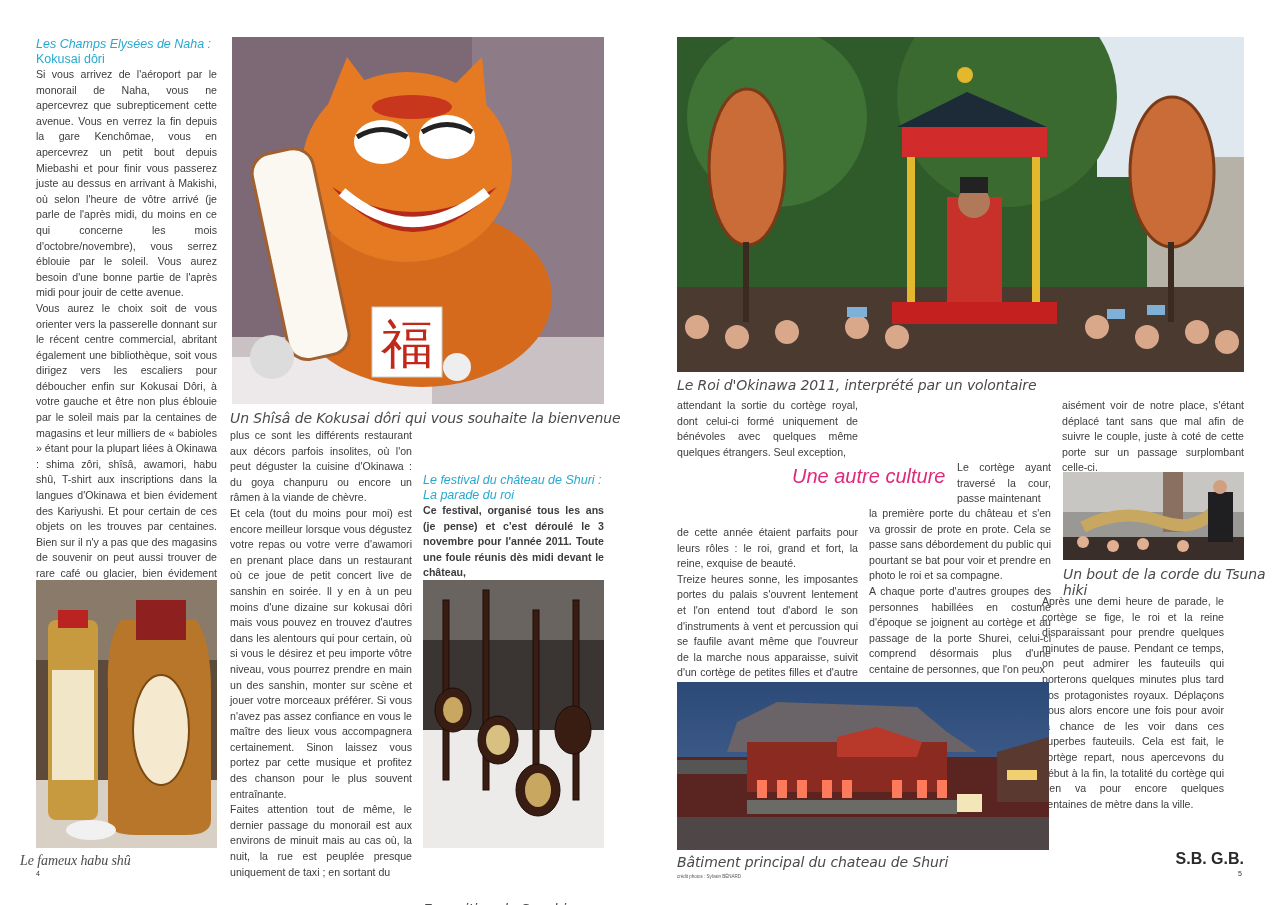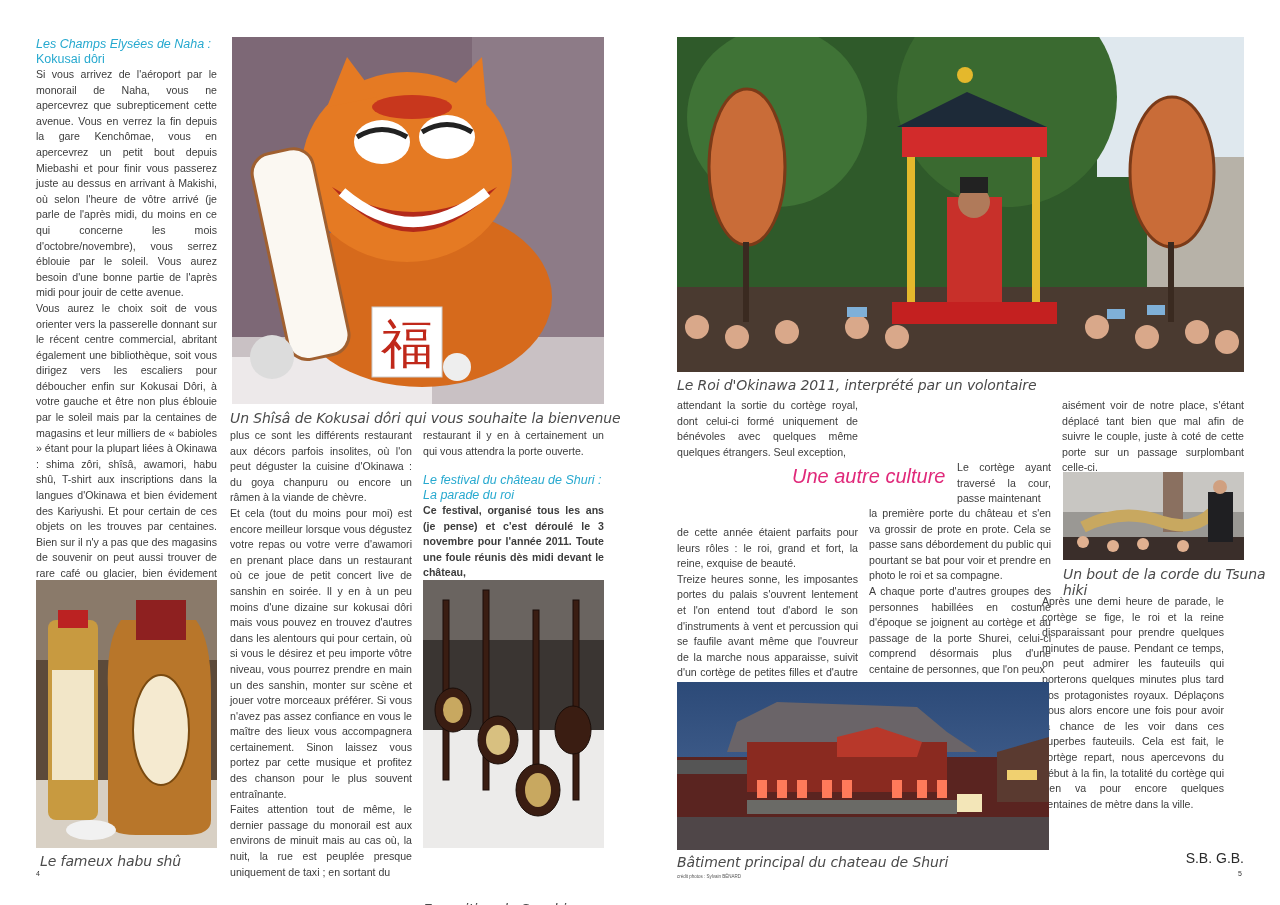--- a/index.html
+++ b/index.html
@@ -7,21 +7,21 @@
   body { position: relative; font-family: "Liberation Sans", "DejaVu Sans", sans-serif; color: #3a3a3a; }
   .abs { position: absolute; }
   .txt { font-size: 10.6px; line-height: 15.6px; text-align: justify; color: #3c3c3c; }
   .txt p { margin: 0; }
   .heading { color: #27a9cf; font-size: 12.5px; line-height: 15px; font-weight: normal; }
   .heading i { font-style: italic; }
   .caption { font-size: 14px; font-style: italic; color: #4a4a4a; font-family: "DejaVu Sans", sans-serif; letter-spacing: -0.1px; }
   .photo { overflow: hidden; }
   .pagenum { font-size: 7px; color: #333; }
   .pull { color: #e0297a; font-size: 20px; font-style: italic; white-space: nowrap; }
-  .sig { font-weight: normal; font-size: 14px; color: #2a2a2a; text-align: right; }
+  .sig { font-weight: bold; font-size: 16px; color: #2a2a2a; text-align: right; }
   .credit { font-size: 4.5px; color: #555; }
 </style>
 </head>
 <body>
 
 <div class="abs" style="left:0;top:0;width:640px;height:905px;">
 
   <div class="abs" style="left:36px;top:37px;width:180px;">
     <div class="heading"><i>Les Champs Elysées de Naha :</i></div>
     <div class="heading">Kokusai dôri</div>
@@ -62,23 +62,20 @@
     </svg>
   </div>
   <div class="abs caption" style="left:230px;top:410px;text-align:center;">Un Shîsâ de Kokusai dôri qui vous souhaite la bienvenue</div>
 
   <div class="abs txt" style="left:230px;top:428px;width:182px;">
     <p>plus ce sont les différents restaurant aux décors parfois insolites, où l'on peut déguster la cuisine d'Okinawa : du goya chanpuru ou encore un râmen à la viande de chèvre.</p>
     <p>Et cela (tout du moins pour moi) est encore meilleur lorsque vous dégustez votre repas ou votre verre d'awamori en prenant place dans un restaurant où ce joue de petit concert live de sanshin en soirée. Il y en à un peu moins d'une dizaine sur kokusai dôri mais vous pouvez en trouvez d'autres dans les alentours qui pour certain, où si vous le désirez et peu importe vôtre niveau, vous pourrez prendre en main un des sanshin, monter sur scène et jouer votre morceaux préférer. Si vous n'avez pas assez confiance en vous le maître des lieux vous accompagnera certainement. Sinon laissez vous portez par cette musique et profitez des chanson pour le plus souvent entraînante.</p>
     <p>Faites attention tout de même, le dernier passage du monorail est aux environs de minuit mais au cas où, la nuit, la rue est peuplée presque uniquement de taxi ; en sortant du</p>
   </div>
 
-  <div class="abs txt" style="left:423px;top:428px;width:181px;">
-    <p>restaurant il y en à certainement un qui vous attendra la porte ouverte.</p>
-  </div>
   <div class="abs" style="left:423px;top:473px;width:185px;">
     <div class="heading"><i>Le festival du château de Shuri :</i></div>
     <div class="heading"><i>La parade du roi</i></div>
   </div>
   <div class="abs txt" style="left:423px;top:503px;width:181px;font-weight:bold;">
     <p>Ce festival, organisé tous les ans (je pense) et c'est déroulé le 3 novembre pour l'année 2011. Toute une foule réunis dès midi devant le château,</p>
   </div>
 
   <div class="abs photo" style="left:36px;top:580px;width:181px;height:268px;">
     <svg width="181" height="268" viewBox="0 0 181 268">
@@ -87,21 +84,21 @@
       <rect x="0" y="200" width="181" height="68" fill="#d8d0c4"></rect>
       <rect x="12" y="40" width="50" height="200" rx="8" fill="#c89a40"></rect>
       <rect x="16" y="90" width="42" height="110" fill="#f2e6c8"></rect>
       <rect x="22" y="30" width="30" height="18" fill="#b22"></rect>
       <path d="M85 40 Q70 60 72 110 L72 240 Q72 255 100 255 L150 255 Q175 255 175 240 L175 110 Q175 60 160 40Z" fill="#b8762a"></path>
       <rect x="100" y="20" width="50" height="40" fill="#8e2020"></rect>
       <ellipse cx="125" cy="150" rx="28" ry="55" fill="#f5ead0" stroke="#7a4a10" stroke-width="2"></ellipse>
       <ellipse cx="55" cy="250" rx="25" ry="10" fill="#f1f1f1"></ellipse>
     </svg>
   </div>
-  <div class="abs caption" style="left:40px;top:853px;">Le fameux habu shû</div>
+  <div class="abs caption" style="left:20px;top:853px;font-family:Liberation Serif, serif;">Le fameux habu shû</div>
 
   <div class="abs photo" style="left:423px;top:580px;width:181px;height:268px;">
     <svg width="181" height="268" viewBox="0 0 181 268">
       <rect width="181" height="268" fill="#3a3532"></rect>
       <rect x="0" y="0" width="181" height="60" fill="#6a6460"></rect>
       <rect x="0" y="150" width="181" height="118" fill="#ecebea"></rect>
       <g fill="#3a1d12" stroke="#1a0d08" stroke-width="1">
         <rect x="20" y="20" width="6" height="180"></rect>
         <ellipse cx="30" cy="130" rx="18" ry="22"></ellipse>
         <rect x="60" y="10" width="6" height="200"></rect>
@@ -179,21 +176,21 @@
 
   <div class="abs txt" style="left:317px;top:460px;width:94px;">
     <p>Le cortège ayant traversé la cour, passe maintenant</p>
   </div>
   <div class="abs txt" style="left:229px;top:506px;width:182px;">
     <p>la première porte du château et s'en va grossir de prote en prote. Cela se passe sans débordement du public qui pourtant se bat pour voir et prendre en photo le roi et sa compagne.</p>
     <p>A chaque porte d'autres groupes des personnes habillées en costume d'époque se joignent au cortège et au passage de la porte Shurei, celui-ci comprend désormais plus d'une centaine de personnes, que l'on peux</p>
   </div>
 
   <div class="abs txt" style="left:422px;top:398px;width:182px;">
-    <p>aisément voir de notre place, s'étant déplacé tant bien que mal afin de suivre le couple, juste à coté de cette porte sur un passage surplombant celle-ci.</p>
+    <p>aisément voir de notre place, s'étant déplacé tant sans que mal afin de suivre le couple, juste à coté de cette porte sur un passage surplombant celle-ci.</p>
   </div>
 
   <div class="abs photo" style="left:423px;top:472px;width:181px;height:88px;">
     <svg width="181" height="88" viewBox="0 0 181 88">
       <rect width="181" height="88" fill="#9a9894"></rect>
       <rect x="0" y="0" width="181" height="40" fill="#c8c6c2"></rect>
       <rect x="100" y="0" width="20" height="60" fill="#8a7060"></rect>
       <path d="M20 55 Q60 35 100 50 Q130 60 150 40" stroke="#c8a860" stroke-width="12" fill="none"></path>
       <rect x="0" y="65" width="181" height="23" fill="#3a2e2a"></rect>
       <g fill="#e0b090">

